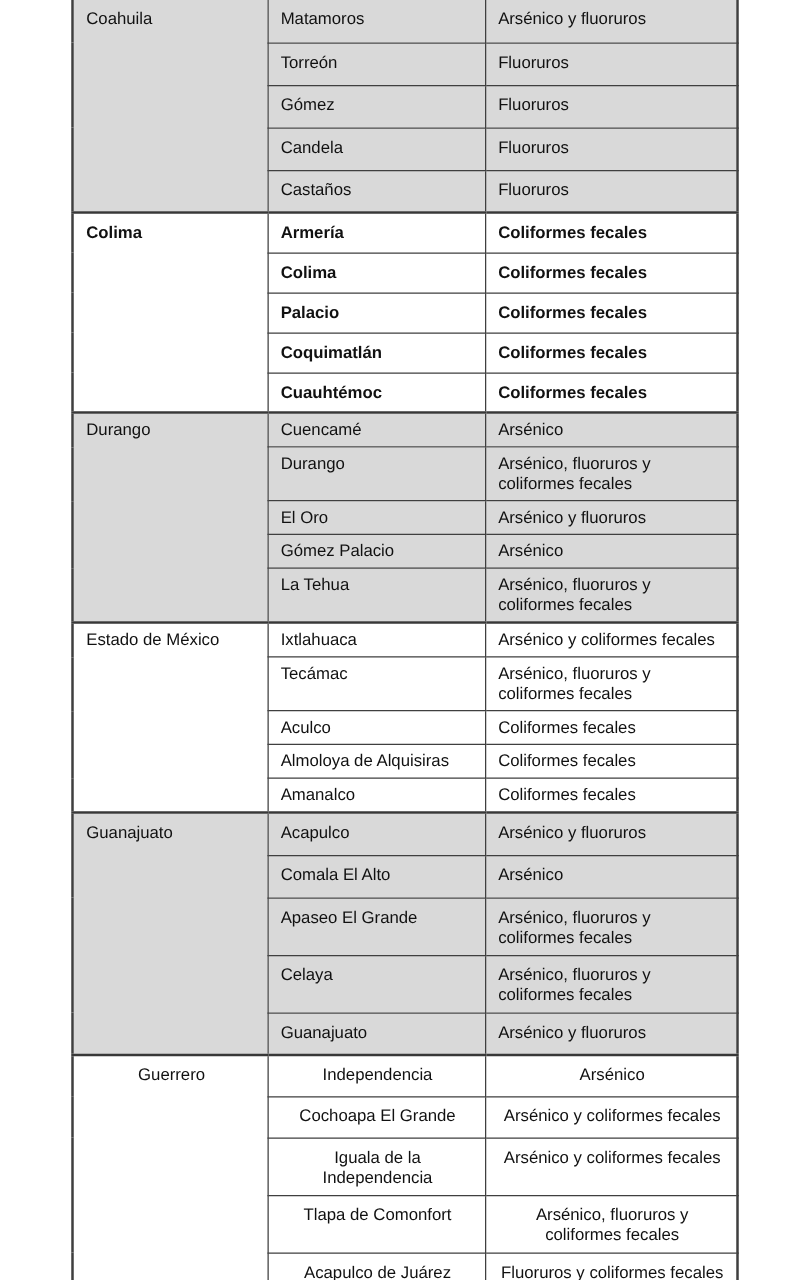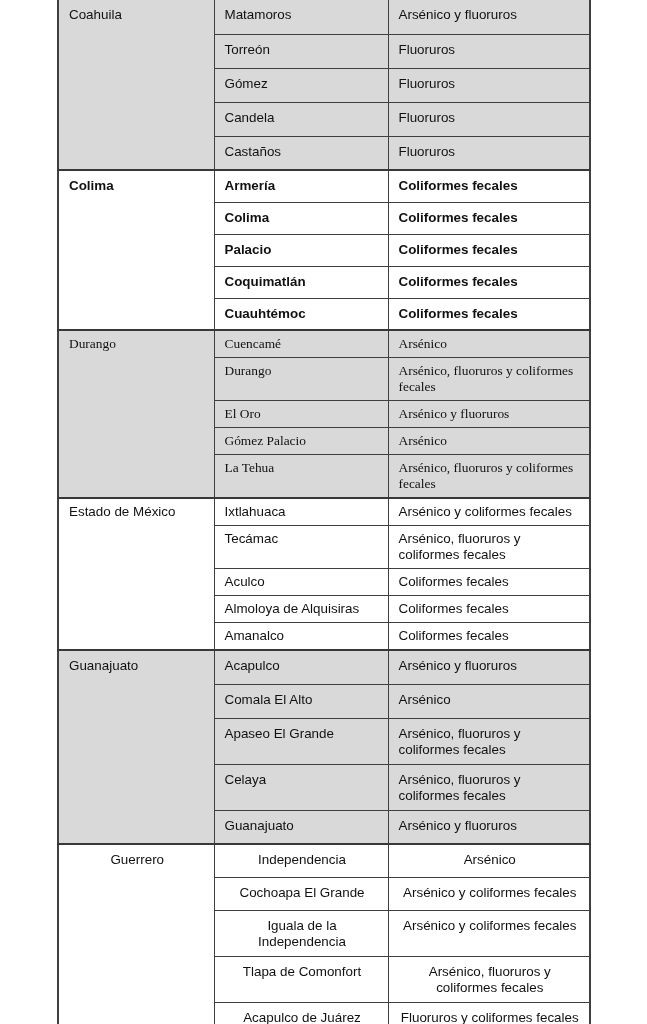--- a/index.html
+++ b/index.html
@@ -37,21 +37,21 @@
   }
   
   tr.sec-start td { border-top: 2.5px solid #383838; }
   
   tbody tr:first-child td { border-top: 0; }
   tr.shaded td { background: #d9d9d9; }
   
   tr.s0 { height: 34px; padding-left: 40px; }
   tr.s1 { height: 32px; font-weight: bold; }
   tr.s2 td, tr.s3 td { padding-top: 5px; padding-bottom: 5px; }
-  tr.s2 { height: 26px; font-family: Liberation Serif, serif; }
+  tr.s2 { height: 26px; }
   tr.s3 { height: 27px; margin-left: 44px; }
   tr.s4 { height: 34px; }
   tr.s5 { height: 33px; text-align: center; }
 </style>
 </head>
 <body>
 
 <div class="doc-page">
   <table class="contaminants-table">
     <colgroup>

